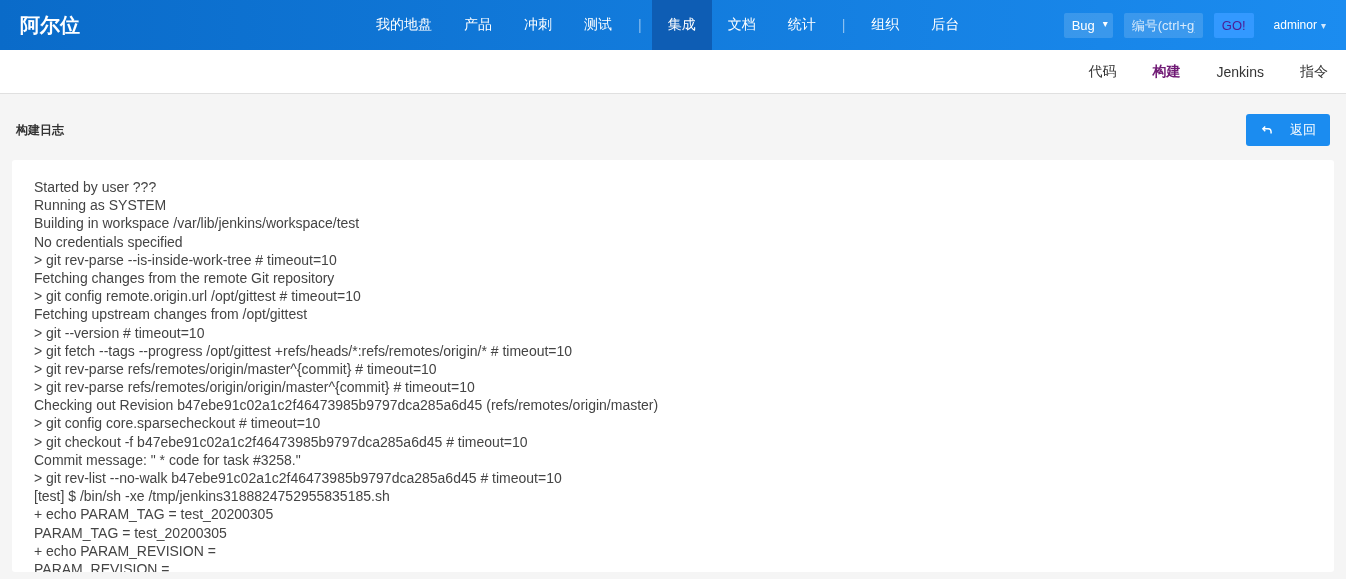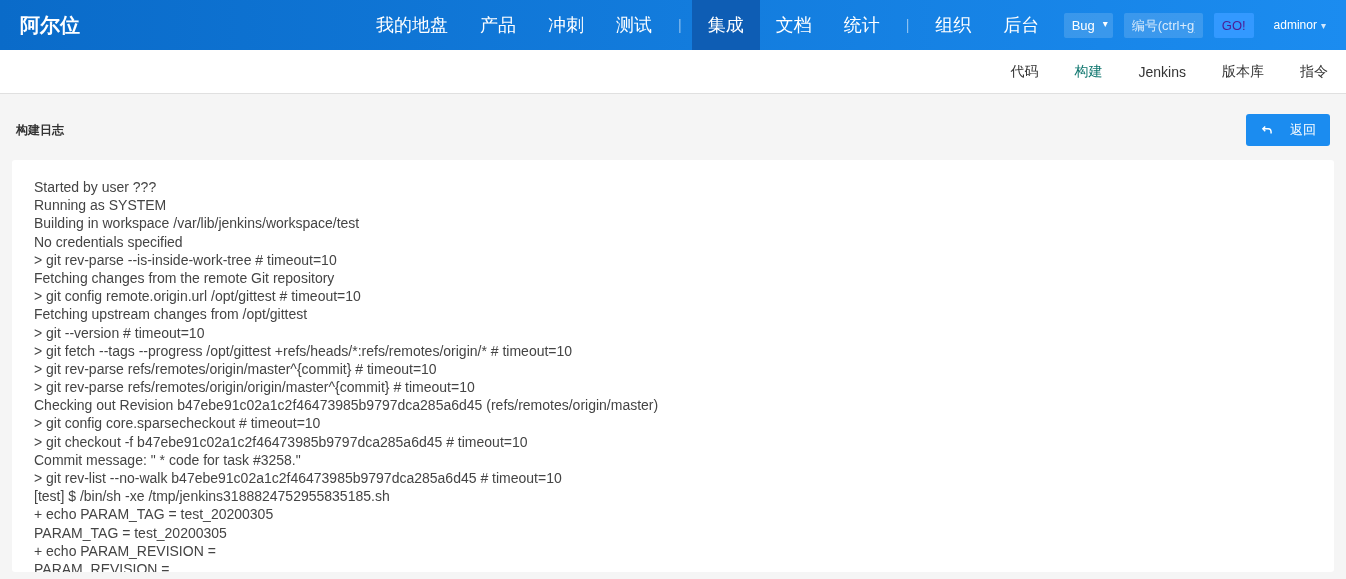--- a/index.html
+++ b/index.html
@@ -25,21 +25,21 @@
       display: flex;
       align-items: center;
       height: 100%;
     }
     .nav-item {
       padding: 0 16px;
       height: 100%;
       display: flex;
       align-items: center;
       cursor: pointer;
-      font-size: 18px;
+      font-size: 14px;
     }
     .nav-item.active {
       background: #0e5db4;
     }
     .nav-divider {
       color: rgba(255,255,255,0.5);
       padding: 0 10px;
     }
     .right-controls {
       margin-left: auto;
@@ -107,22 +107,22 @@
     .subnav-item {
       padding: 0 18px;
       height: 100%;
       display: flex;
       align-items: center;
       cursor: pointer;
       color: #333;
       font-size: 14px;
     }
     .subnav-item.active {
-      color: #0f766e;
-      font-weight: 400;
+      color: #701a75;
+      font-weight: 700;
     }
     .content-wrap {
       padding: 12px;
     }
     .content-header {
       display: flex;
       align-items: center;
       justify-content: space-between;
       padding: 8px 4px 14px 4px;
     }
@@ -183,21 +183,20 @@
     <input class="search-input" placeholder="编号(ctrl+g)" style="">
     <button class="go-btn">GO!</button>
     <div class="user-info">adminor</div>
   </div>
 </div>
 
 <div class="subnav" id="sub-nav">
     <div class="subnav-item">代码</div>
     <div class="subnav-item active">构建</div>
     <div class="subnav-item">Jenkins</div>
-    <div class="subnav-item">版本库</div>
     <div class="subnav-item">指令</div>
   </div>
 
 <div class="content-wrap">
   <div class="content-header">
     <div class="panel-title">构建日志</div>
     <button class="back-btn">
       <svg class="back-icon" viewBox="0 0 24 24" fill="none" stroke="white" stroke-width="2.5">
         <path d="M9 14l-4-4 4-4"></path>
         <path d="M5 10h9a5 5 0 0 1 5 5v3"></path>

